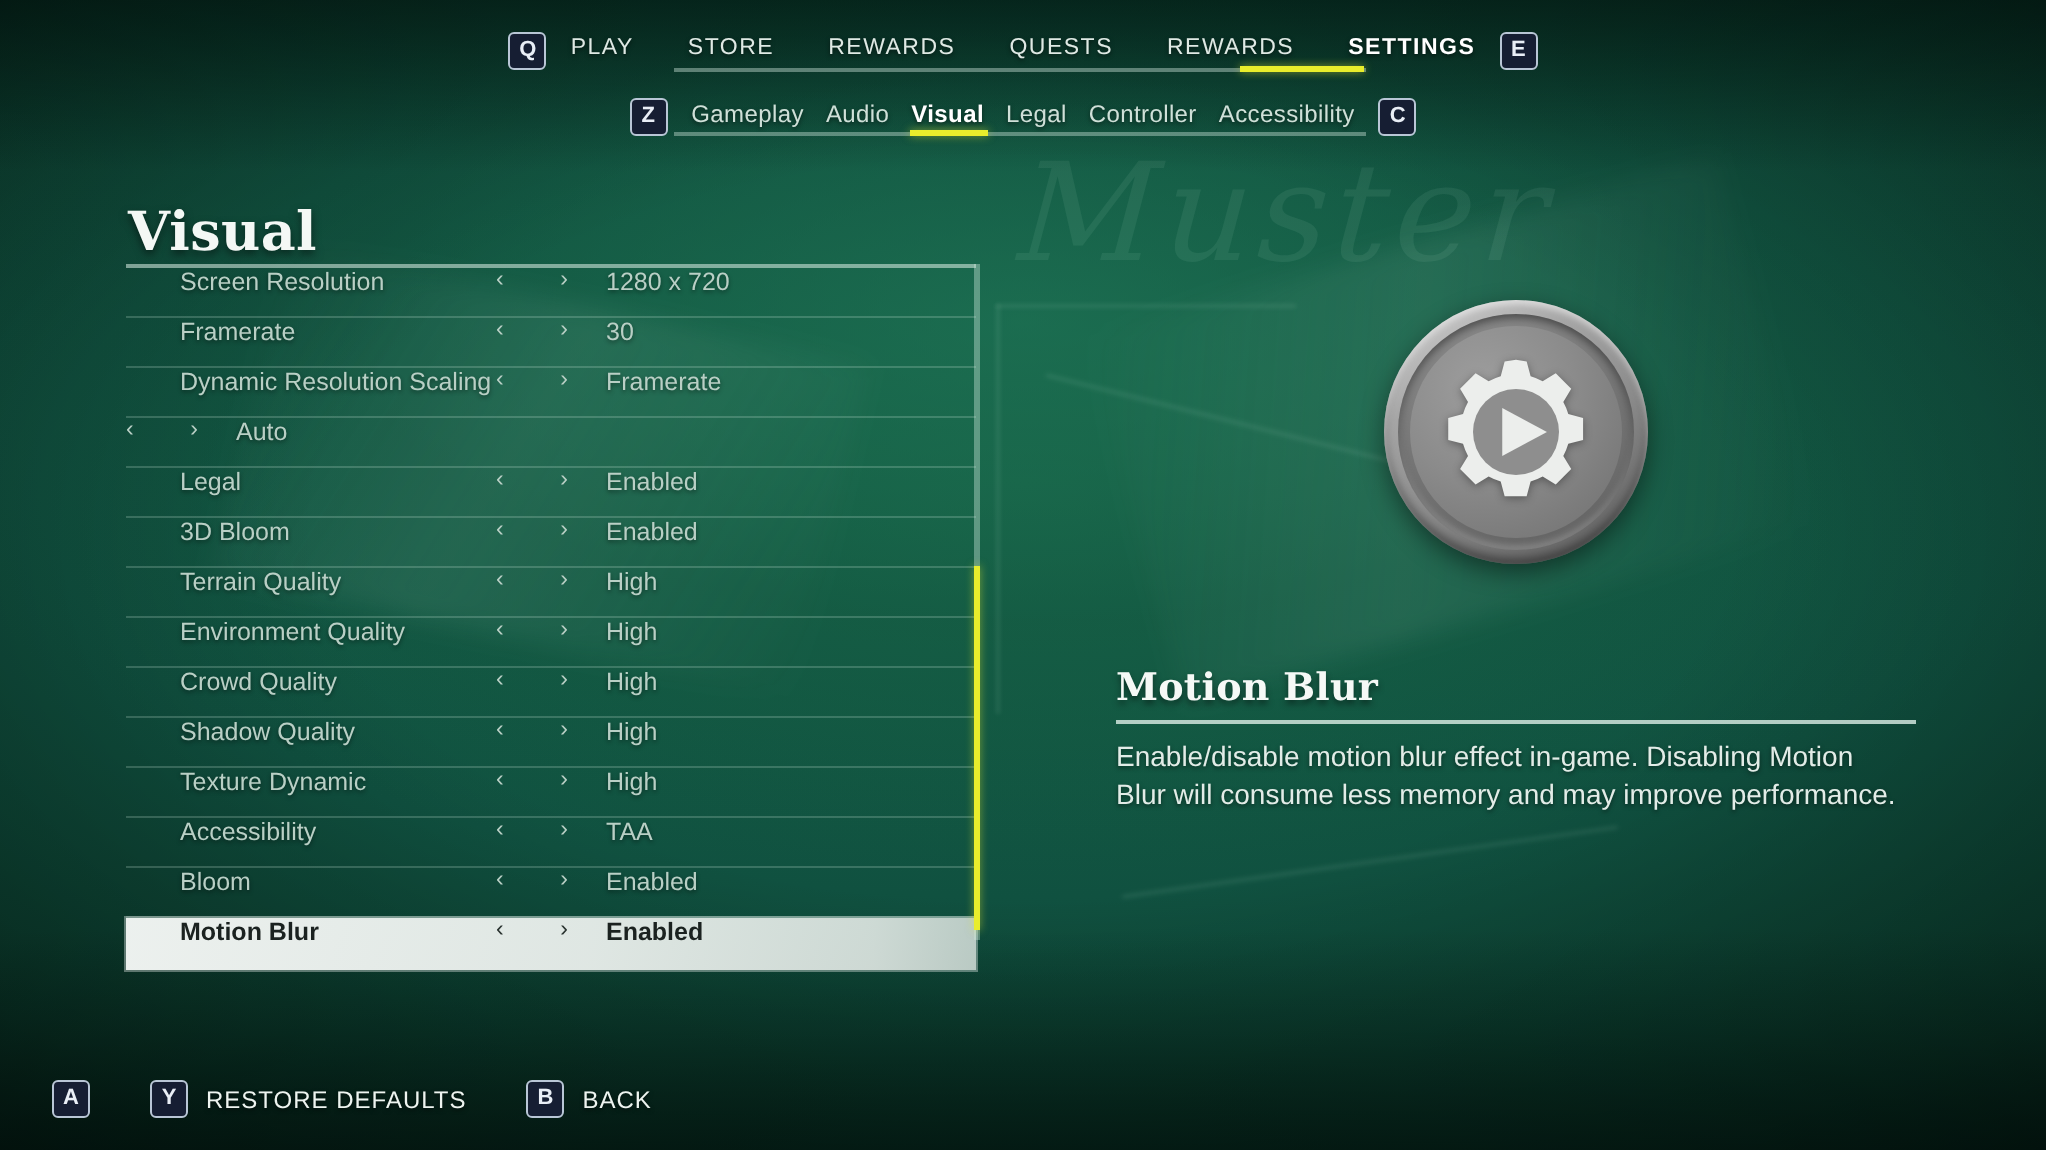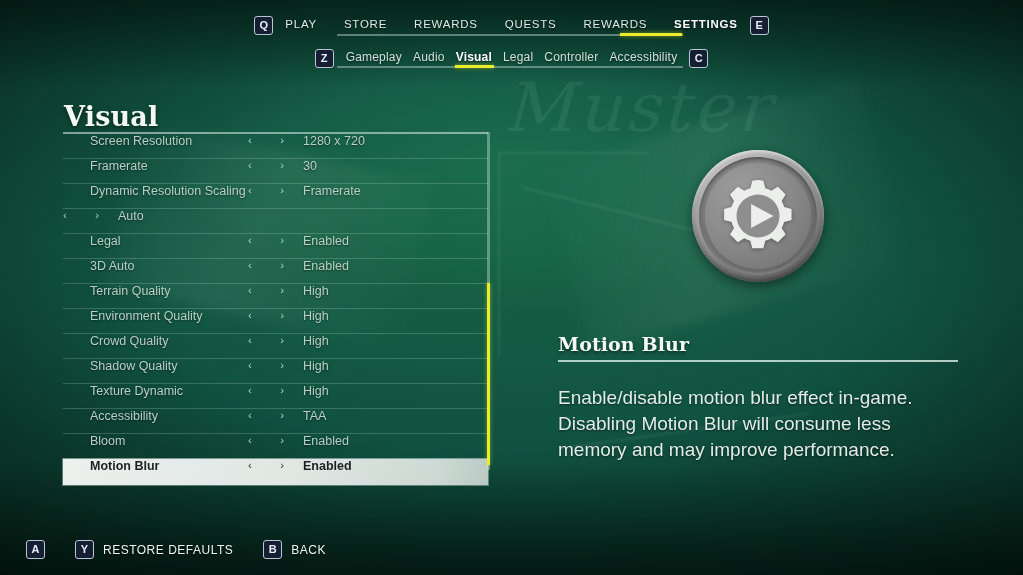--- a/index.html
+++ b/index.html
@@ -345,23 +345,23 @@
     letter-spacing: 0.1px;
     text-shadow: 0 2px 3px rgba(0,0,0,0.45);
   }
   .desc-rule {
     margin-top: 5px;
     width: 400px;
     height: 2px;
     background: rgba(226, 242, 234, 0.78);
   }
   .desc-body {
-    margin-top: 23px;
+    margin-top: 7px;
     width: 392px;
-    font-size: 19px;
+    font-size: 14px;
     line-height: 1.38;
     color: #e2ece7;
     text-shadow: 0 1px 2px rgba(0,0,0,0.5);
   }
 
   
   .actionbar {
     position: absolute;
     left: 26px;
     bottom: 16px;
@@ -466,21 +466,21 @@
         </div>
         <div class="row">
           <div class="row-label">Legal</div>
           <div class="row-arrows">
             <span class="arw">‹</span>
             <span class="arw">›</span>
           </div>
           <div class="row-value">Enabled</div>
         </div>
         <div class="row">
-          <div class="row-label">3D Auto</div>
+          <div class="row-label">3D Bloom</div>
           <div class="row-arrows">
             <span class="arw">‹</span>
             <span class="arw">›</span>
           </div>
           <div class="row-value">Enabled</div>
         </div>
         <div class="row">
           <div class="row-label">Terrain Quality</div>
           <div class="row-arrows">
             <span class="arw">‹</span>

